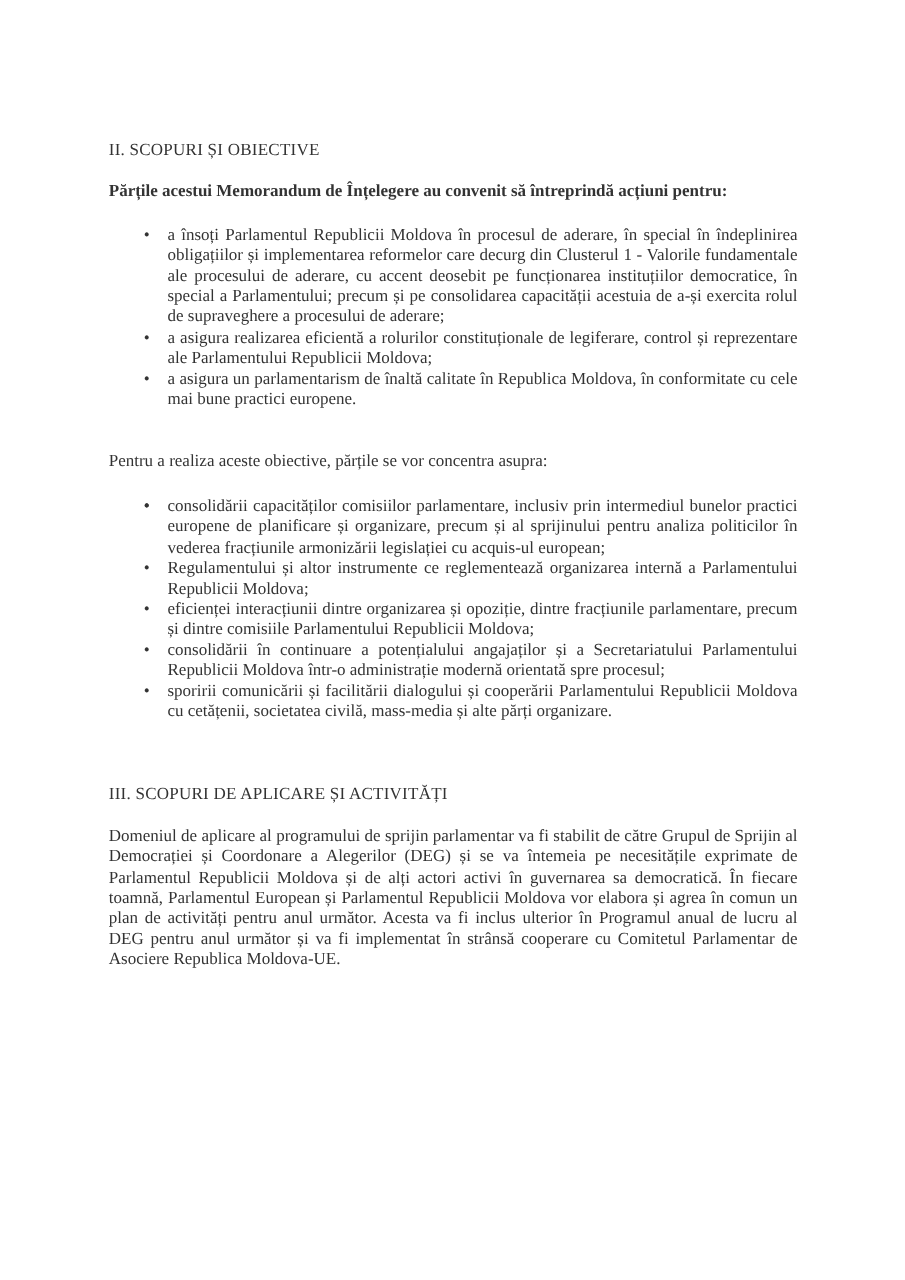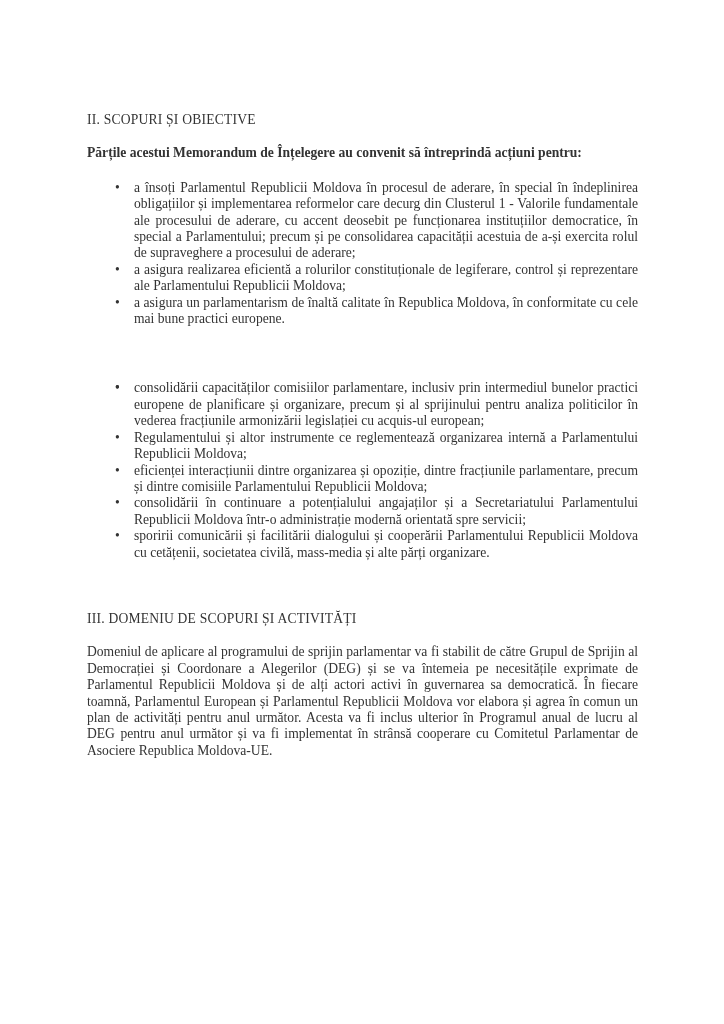--- a/index.html
+++ b/index.html
@@ -64,32 +64,33 @@
     <p class="para">Părțile acestui Memorandum de Înțelegere au convenit să întreprindă acțiuni pentru:</p>
 
     <ul class="bullet-list">
       <li><span class="bullet-dot">•</span><span>a însoți Parlamentul Republicii Moldova în procesul de aderare, în special în îndeplinirea obligațiilor și implementarea reformelor care decurg din Clusterul 1 - Valorile fundamentale ale procesului de aderare, cu accent deosebit pe funcționarea instituțiilor democratice, în special a Parlamentului; precum și pe consolidarea capacității acestuia de a-și exercita rolul de supraveghere a procesului de aderare;</span></li>
       <li><span class="bullet-dot">•</span><span>a asigura realizarea eficientă a rolurilor constituționale de legiferare, control și reprezentare ale Parlamentului Republicii Moldova;</span></li>
       <li><span class="bullet-dot">•</span><span>a asigura un parlamentarism de înaltă calitate în Republica Moldova, în conformitate cu cele mai bune practici europene.</span></li>
     </ul>
 
     <div class="gap-after-list-1"></div>
 
+    <p>Pentru a realiza aceste obiective, părțile se vor concentra asupra:</p>
 
     <div class="gap-after-para-2"></div>
 
     <ul class="bullet-list">
       <li><span class="bullet-dot">•</span></li>
       <li><span class="bullet-dot">•</span><span>consolidării capacităților comisiilor parlamentare, inclusiv prin intermediul bunelor practici europene de planificare și organizare, precum și al sprijinului pentru analiza politicilor în vederea fracțiunile armonizării legislației cu acquis-ul european;</span></li>
       <li><span class="bullet-dot">•</span><span>Regulamentului și altor instrumente ce reglementează organizarea internă a Parlamentului Republicii Moldova;</span></li>
       <li><span class="bullet-dot">•</span><span>eficienței interacțiunii dintre organizarea și opoziție, dintre fracțiunile parlamentare, precum și dintre comisiile Parlamentului Republicii Moldova;</span></li>
-      <li><span class="bullet-dot">•</span><span>consolidării în continuare a potențialului angajaților și a Secretariatului Parlamentului Republicii Moldova într-o administrație modernă orientată spre servicii;</span></li>
+      <li><span class="bullet-dot">•</span><span>consolidării în continuare a potențialului angajaților și a Secretariatului Parlamentului Republicii Moldova într-o administrație modernă orientată spre procesul;</span></li>
       <li><span class="bullet-dot">•</span><span>sporirii comunicării și facilitării dialogului și cooperării Parlamentului Republicii Moldova cu cetățenii, societatea civilă, mass-media și alte părți organizare.</span></li>
     </ul>
 
     <div class="gap-after-list-2"></div>
 
-    <div class="doc-heading">III. DOMENIU DE SCOPURI ȘI ACTIVITĂȚI</div>
+    <div class="doc-heading">III. SCOPURI DE APLICARE ȘI ACTIVITĂȚI</div>
 
     <p>Domeniul de aplicare al programului de sprijin parlamentar va fi stabilit de către Grupul de Sprijin al Democrației și Coordonare a Alegerilor (DEG) și se va întemeia pe necesitățile exprimate de Parlamentul Republicii Moldova și de alți actori activi în guvernarea sa democratică. În fiecare toamnă, Parlamentul European și Parlamentul Republicii Moldova vor elabora și agrea în comun un plan de activități pentru anul următor. Acesta va fi inclus ulterior în Programul anual de lucru al DEG pentru anul următor și va fi implementat în strânsă cooperare cu Comitetul Parlamentar de Asociere Republica Moldova-UE.</p>
 
   </div>
 </div>
 
 </body></html>

